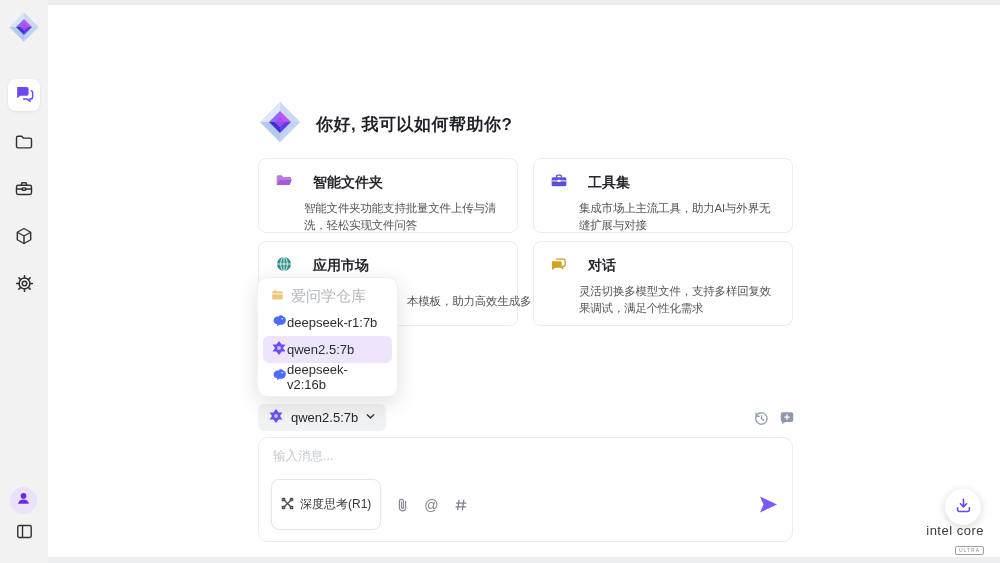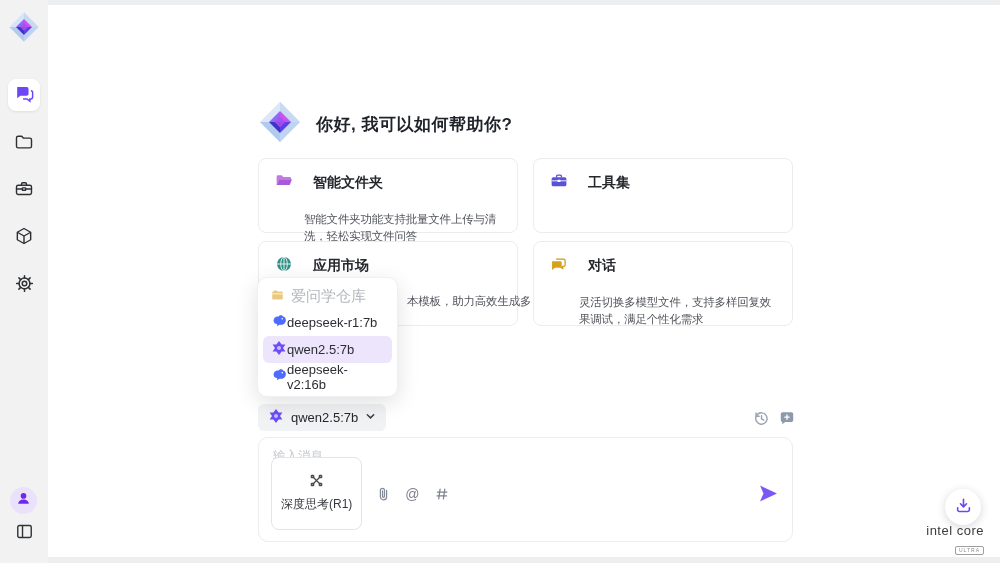--- a/index.html
+++ b/index.html
@@ -23,37 +23,37 @@
   .greeting { position:absolute; left:210px; top:95px; display:flex; align-items:center; gap:14px; }
   .greeting h1 { font-size:17px; font-weight:bold; letter-spacing:.5px; }
   
   .card { position:absolute; background:#fff; border:1px solid #ececee; border-radius:8px; padding:13px 16px; cursor:pointer; }
   .card-1{ left:210px; top:153px; width:260px; height:75px; }
   .card-2{ left:485px; top:153px; width:260px; height:75px; }
   .card-3{ left:210px; top:236px; width:260px; height:85px; }
   .card-4{ left:485px; top:236px; width:260px; height:85px; }
   .card-head { display:flex; align-items:center; gap:20px; }
   .card-head .ttl { font-size:14px; font-weight:bold; color:#26282d; }
-  .card-desc { margin:17px 0 0 29px; font-size:11.5px; line-height:17px; color:#53565c; letter-spacing:-.2px; }
+  .card-desc { margin:6px 0 0 29px; font-size:11.5px; line-height:17px; color:#53565c; letter-spacing:-.2px; }
   .card-desc-frag { position:absolute; left:148px; top:52px; font-size:11.5px; color:#53565c; letter-spacing:-.2px; white-space:nowrap; }
   
   .dropdown { position:absolute; left:209px; top:272px; width:141px; background:#fff; border:1px solid #f0f0f2; border-radius:10px; box-shadow:0 6px 22px rgba(0,0,0,.12); padding:6px 5px; z-index:20; }
   .dd-header { display:flex; align-items:center; gap:7px; height:25px; padding:0 8px; font-size:15px; color:#b3b7bd; }
   .dd-item { display:flex; align-items:center; height:27px; padding:0 8px; font-size:13px; color:#2c2e33; border-radius:6px; cursor:pointer; }
   .dd-item.sel { background:#ece5fc; }
   
   .model-pill { position:absolute; left:210px; top:399px; height:27px; display:inline-flex; align-items:center; gap:7px; padding:0 10px; background:#f1f2f4; border-radius:6px; font-size:13px; color:#26282c; cursor:pointer; }
   .top-ic { position:absolute; top:403px; width:20px; height:20px; display:flex; align-items:center; justify-content:center; cursor:pointer; }
   .ic-history{ left:703px; } .ic-newchat{ left:729px; }
   
   .composer { position:absolute; left:210px; top:432px; width:535px; height:105px; background:#fff; border:1px solid #ececee; border-radius:10px; }
   .composer textarea { position:absolute; left:14px; top:10px; width:500px; height:45px; border:none; outline:none; resize:none; font-family:inherit; font-size:12.5px; color:#333; background:transparent; }
   .composer textarea::placeholder { color:#c5c9cf; }
   .comp-bar { position:absolute; left:12px; right:14px; bottom:11px; display:flex; align-items:center; }
-  .deep-pill { display:inline-flex; align-items:center; gap:6px; border:1px solid #e5e5e8; border-radius:8px; padding:16px 9px; font-size:12px; color:#37393e; background:#fff; cursor:pointer;flex-direction:column; }
+  .deep-pill { display:inline-flex; align-items:center; gap:6px; border:1px solid #e5e5e8; border-radius:8px; padding:16px 9px; font-size:12px; color:#37393e; background:#fff; cursor:pointer; }
   .bar-ic { margin-left:15px; color:#7d828c; font-size:14px; display:flex; align-items:center; cursor:pointer; }
   .send-btn { margin-left:auto; cursor:pointer; display:flex; align-items:center; }
   
   .fab { position:absolute; left:945px; top:489px; width:36px; height:36px; border-radius:50%; background:#fff; box-shadow:0 2px 10px rgba(0,0,0,.16); display:flex; align-items:center; justify-content:center; cursor:pointer; z-index:30; }
   .intel { position:absolute; left:914px; top:523px; width:70px; text-align:right; z-index:30; }
   .intel .line { font-size:13px; color:#3c3c3e; letter-spacing:.5px; }
   .intel .badge { display:inline-block; margin-left:34px; margin-top:0px; font-size:5px; line-height:7px; padding:0 3px; color:#8c8c8c; border:1px solid #9e9e9e; border-radius:2px; letter-spacing:1px; text-transform:uppercase; }
 </style>
 </head>
 <body>
@@ -171,20 +171,21 @@
       <span>
         <svg width="18" height="18" viewBox="0 0 22 22">
           <rect x="2" y="6.5" width="18" height="11" rx="2" fill="#5b50d8"></rect>
           <path d="M8 6.5 V5.4 a1.6 1.6 0 0 1 1.6-1.6 h2.8 a1.6 1.6 0 0 1 1.6 1.6 v1.1" fill="none" stroke="#5b50d8" stroke-width="1.7"></path>
           <path d="M2 10.8 h18" stroke="#ffffff" stroke-width="1.1"></path>
           <rect x="9.2" y="9.5" width="3.6" height="2.6" rx=".6" fill="#fff"></rect>
         </svg>
       </span>
       <span class="ttl">工具集</span>
     </div>
+    <div class="card-desc">集成市场上主流工具，助力AI与外界无缝扩展与对接</div>
   </div>
 
   <div class="card card-3">
     <div class="card-head">
       <span>
         <svg width="18" height="18" viewBox="0 0 22 22">
           <circle cx="11" cy="11" r="8.5" fill="#2e8f86"></circle>
           <path d="M11 2.5 V19.5 M2.5 11 H19.5" stroke="#e8f4f2" stroke-width="1.2"></path>
           <ellipse cx="11" cy="11" rx="4" ry="8.5" fill="none" stroke="#e8f4f2" stroke-width="1.2"></ellipse>
         </svg>

